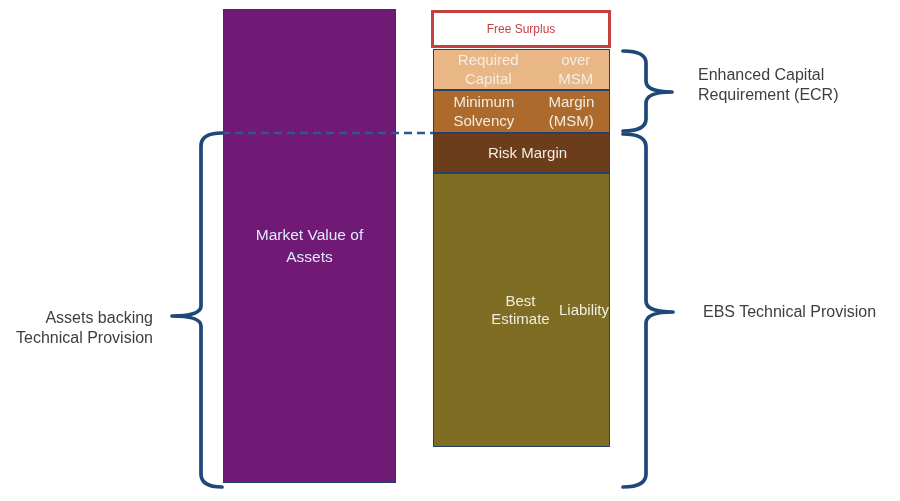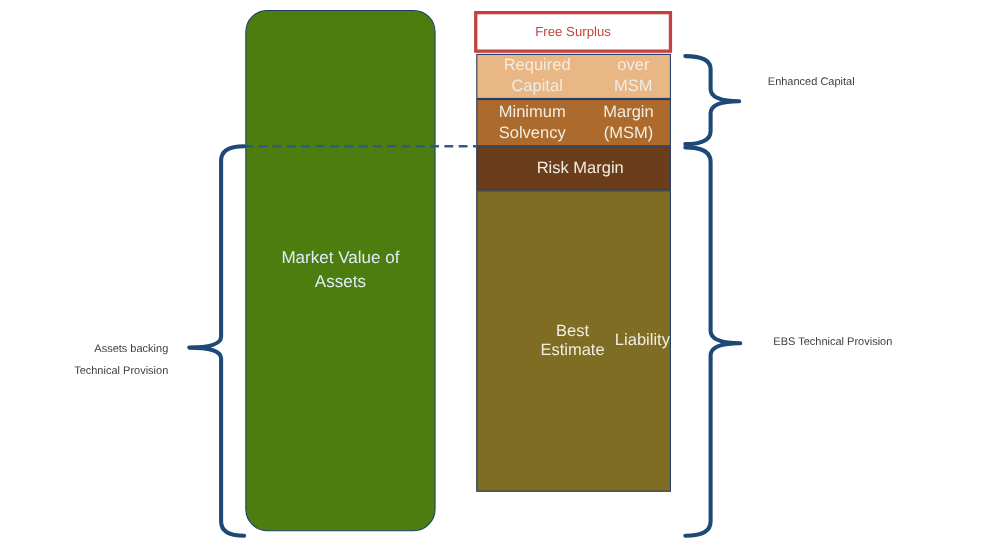--- a/index.html
+++ b/index.html
@@ -47,31 +47,31 @@
 
   
   .overlay {
     position: absolute; left: 0; top: 0; width: 900px; height: 501px;
     pointer-events: none;
   }
   .overlay path { fill: none; stroke-width: 3.7px; stroke-linecap: round; stroke-linejoin: round; }
   .overlay line { stroke-width: 2.4px; }
 
   
-  .note { font-size: 10px; line-height: 20px; }
+  .note { font-size: 16px; line-height: 20px; }
   .note-left { left: 0px; top: 308px; width: 153px; text-align: right; }
   .note-ecr  { left: 698px; top: 65px; text-align: left; }
   .note-ebs  { left: 703px; top: 302px; text-align: left; white-space: nowrap; }
 </style>
 </head>
 <body>
 
 <div class="canvas" style="background-color: rgb(255, 255, 255);">
 
-  <div class="abs assets-bar" style="background-color: #4d7c0f; border-color: rgb(31, 64, 102); border-radius: 20px;">
+  <div class="abs assets-bar" style="background-color: #701a75; border-color: rgb(31, 64, 102);">
     <div class="bar-label" style="color: rgb(223, 236, 250);">
       <div>Market Value of</div>
       <div>Assets</div>
     </div>
   </div>
 
   <div class="abs free-surplus" style="background-color: rgb(255, 255, 255); border-color: rgb(195, 66, 63); color: rgb(195, 66, 63);">
     <span>Free Surplus</span>
   </div>
 
@@ -101,19 +101,20 @@
     <path d="M 623,134 Q 646,134 646,147 L 646,301 Q 646,312 673,312 Q 646,312 646,323 L 646,474 Q 646,487 623,487" style="stroke: rgb(30, 73, 119);"></path>
   </svg>
 
   <div class="abs note note-left" style="color: rgb(62, 62, 62);">
     <div>Assets backing</div>
     <div>Technical Provision</div>
   </div>
 
   <div class="abs note note-ecr" style="color: rgb(62, 62, 62);">
     <div>Enhanced Capital</div>
+    <div>Requirement (ECR)</div>
   </div>
 
   <div class="abs note note-ebs" style="color: rgb(62, 62, 62);">
     <span>EBS Technical Provision</span>
   </div>
 
 </div>
 
 </body></html>

